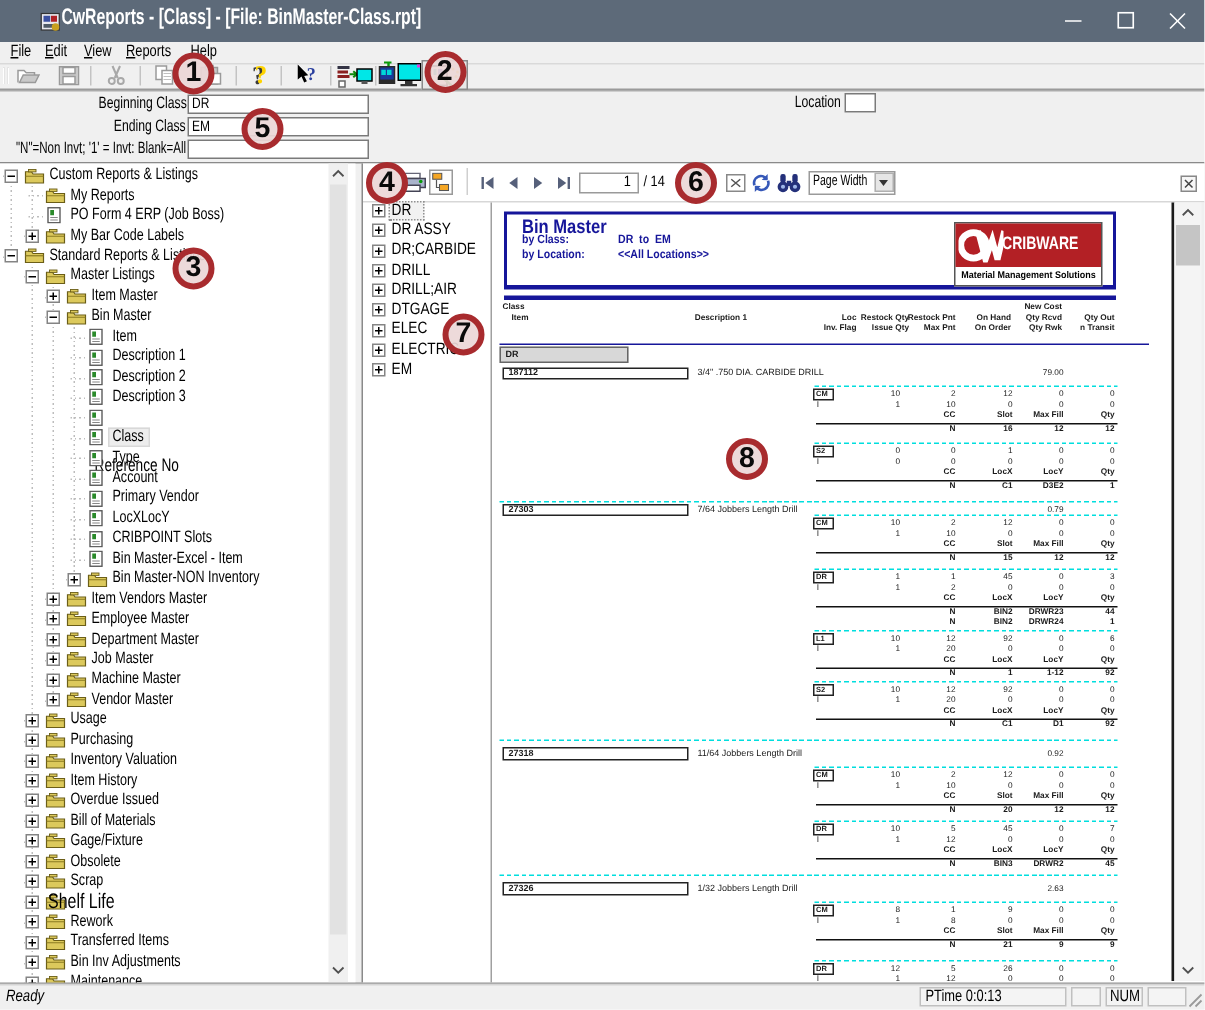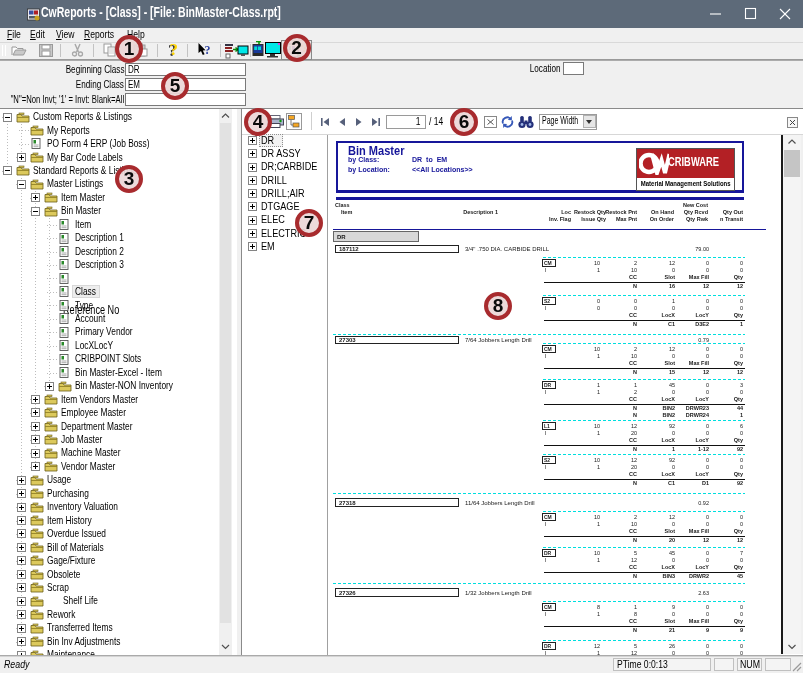--- a/index.html
+++ b/index.html
@@ -436,21 +436,21 @@
 <div style="position:absolute;left:47px;top:580.95px;font-size:11px;line-height:13.0px;"><span style="display:inline-block;white-space:nowrap;transform-origin:0 50%;transform:scaleX(0.76);color:#000;">Scrap</span></div>
 <div style="position:absolute;left:16px;top:601.2px;width:10px;height:1px;background-image:repeating-linear-gradient(to right,#bdbdbd 0,#bdbdbd 1px,transparent 1px,transparent 3px);"></div>
 <div style="position:absolute;left:17px;top:596.7px;width:9px;height:9px;border:1px solid #848484;background:#fff;"></div>
 <div style="position:absolute;left:19px;top:600.7px;width:5px;height:1px;background:#000;"></div>
 <div style="position:absolute;left:21px;top:598.7px;width:1px;height:5px;background:#000;"></div>
 <svg class="abs" style="left:30px;top:595.7px" width="14" height="11" viewBox="0 0 14 11">
     <path d="M1 10 L1 2.5 L5 2.5 L6 4 L13 4 L13 10 Z" fill="#dcc95c" stroke="#6b5e18" stroke-width="0.8"></path>
     <path d="M1 5.5 L13 5.5" stroke="#8a7a20" stroke-width="0.8"></path>
     <rect x="3" y="1" width="5" height="1.6" fill="#dcc95c" stroke="#6b5e18" stroke-width="0.6"></rect>
   </svg>
-<div style="position:absolute;left:63px;top:594.4000000000001px;font-size:11px;line-height:13.0px;"><span style="display:inline-block;white-space:nowrap;transform-origin:0 50%;transform:scaleX(0.76);color:#000;">Shelf Life</span></div>
+<div style="position:absolute;left:32px;top:594.4000000000001px;font-size:14px;line-height:13.0px;"><span style="display:inline-block;white-space:nowrap;transform-origin:0 50%;transform:scaleX(0.76);color:#000;">Shelf Life</span></div>
 <div style="position:absolute;left:16px;top:614.65px;width:10px;height:1px;background-image:repeating-linear-gradient(to right,#bdbdbd 0,#bdbdbd 1px,transparent 1px,transparent 3px);"></div>
 <div style="position:absolute;left:17px;top:610.15px;width:9px;height:9px;border:1px solid #848484;background:#fff;"></div>
 <div style="position:absolute;left:19px;top:614.15px;width:5px;height:1px;background:#000;"></div>
 <div style="position:absolute;left:21px;top:612.15px;width:1px;height:5px;background:#000;"></div>
 <svg class="abs" style="left:30px;top:609.15px" width="14" height="11" viewBox="0 0 14 11">
     <path d="M1 10 L1 2.5 L5 2.5 L6 4 L13 4 L13 10 Z" fill="#dcc95c" stroke="#6b5e18" stroke-width="0.8"></path>
     <path d="M1 5.5 L13 5.5" stroke="#8a7a20" stroke-width="0.8"></path>
     <rect x="3" y="1" width="5" height="1.6" fill="#dcc95c" stroke="#6b5e18" stroke-width="0.6"></rect>
   </svg>
 <div style="position:absolute;left:47px;top:607.85px;font-size:11px;line-height:13.0px;"><span style="display:inline-block;white-space:nowrap;transform-origin:0 50%;transform:scaleX(0.76);color:#000;">Rework</span></div>

